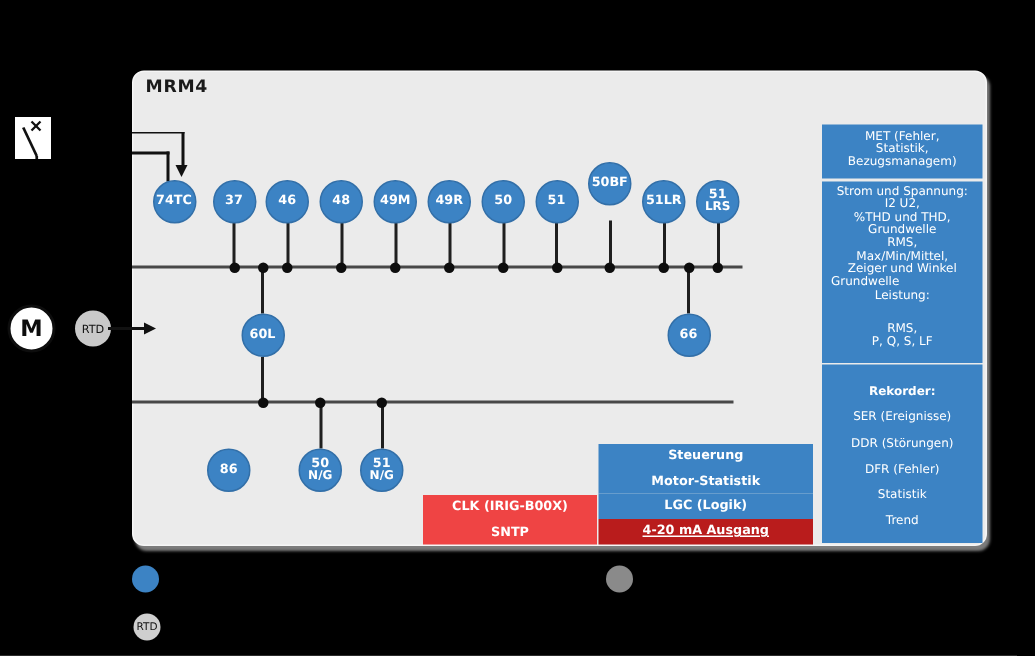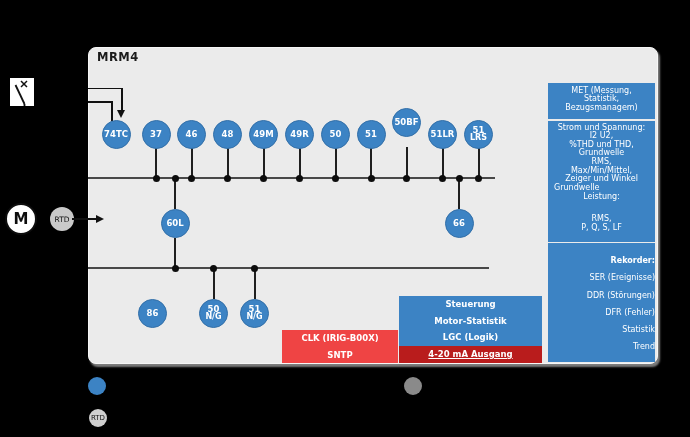--- a/index.html
+++ b/index.html
@@ -57,21 +57,21 @@
   .control-box .row.gray{background:#b91c1c;text-decoration:underline;}
   
   .side-box{position:absolute;left:548px;width:107px;background:#3c83c4;color:#fff;text-align:center;box-sizing:border-box;}
   .met-box{top:82.5px;height:36px;padding-top:4px;}
   .met-box div{font-size:8px;line-height:8.7px;}
   .meas-box{top:120.5px;height:121px;padding-top:3px;}
   .meas-box div{font-size:8px;line-height:8.65px;min-height:8.65px;}
   .meas-box .ml-left{text-align:left;padding-left:6px;}
   .meas-box .ml-gap{margin-top:5px;}
   .rec-box{top:243px;height:118.5px;padding-top:9px;}
-  .rec-box div{font-size:8px;line-height:17.3px;height:17.3px;text-align:right;}
+  .rec-box div{font-size:8px;line-height:17.3px;height:17.3px;}
   .rec-box .rec-title{font-weight:bold;}
   
   .legend-dot{position:absolute;width:18px;height:18px;border-radius:50%;}
   .legend-rtd{
     position:absolute;left:89px;top:408.5px;width:18px;height:18px;border-radius:50%;
     background:#cfcfcf;display:flex;align-items:center;justify-content:center;font-size:7px;color:#111;
   }
 </style>
 </head>
 <body>
@@ -203,21 +203,21 @@
   </div>
 
   <div class="control-box">
     <div class="row">Steuerung</div>
     <div class="row">Motor-Statistik</div>
     <div class="row">LGC (Logik)</div>
     <div class="row gray">4-20 mA Ausgang</div>
   </div>
 
   <div class="side-box met-box">
-    <div>MET (Messung,</div>
+    <div>MET (Fehler,</div>
     <div>Statistik,</div>
     <div>Bezugsmanagem)</div>
   </div>
 
   <div class="side-box meas-box">
     <div>Strom und Spannung:</div>
     <div>I2 U2,</div>
     <div>%THD und THD,</div>
     <div>Grundwelle</div>
     <div>RMS,</div>

